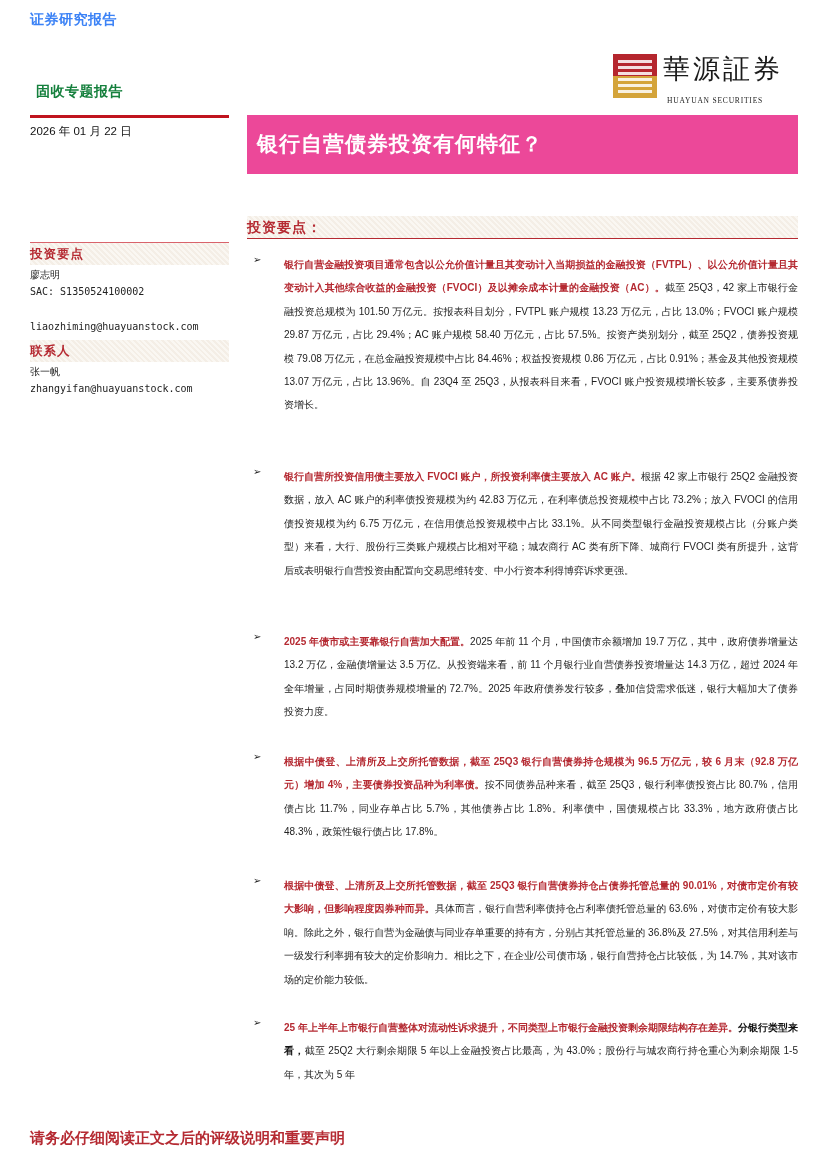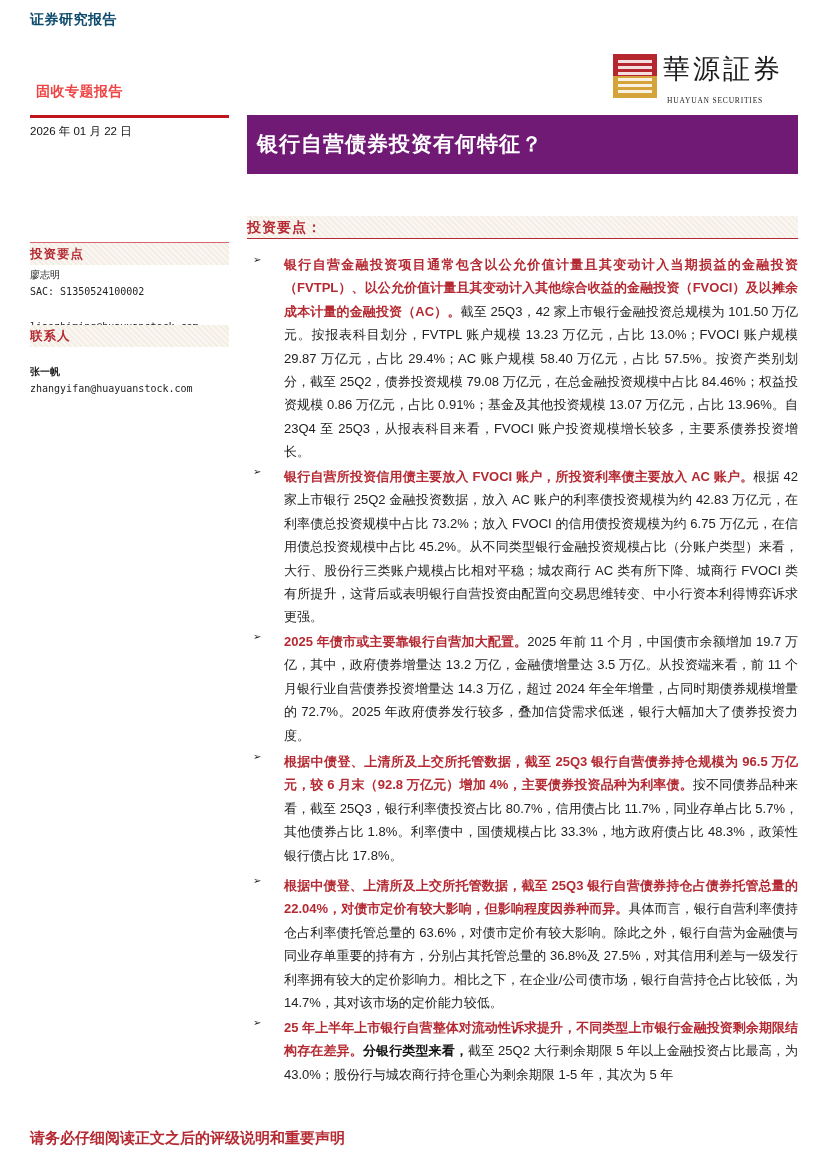--- a/index.html
+++ b/index.html
@@ -1,61 +1,61 @@
 <!DOCTYPE html>
 <html><head>
 <meta charset="utf-8">
 <style>
   html, body { margin: 0; padding: 0; background: #ffffff; }
   body { width: 826px; height: 1169px; position: relative; overflow: hidden;
          font-family: "DejaVu Sans", "Liberation Sans", sans-serif; color: #222; }
   .abs { position: absolute; }
 
   .top-label { left: 30px; top: 11px; font-family: Liberation Serif, serif; font-weight: bold;
-               font-size: 14px; color: #0c4a6e; letter-spacing: 0.5px; }
+               font-size: 14px; color: #3b82f6; letter-spacing: 0.5px; }
   .report-type { left: 36px; top: 83px; font-family: "DejaVu Serif", serif; font-weight: bold;
-                 font-size: 14px; color: #ef4444; letter-spacing: 0.5px; }
+                 font-size: 14px; color: #15803d; letter-spacing: 0.5px; }
   .red-rule { left: 30px; top: 115px; width: 199px; height: 3px; background: #c0141e; }
   .date { left: 30px; top: 124px; font-size: 11.5px; font-weight: normal; color: #111; font-family: "Liberation Sans", sans-serif; }
 
   
   .logo { left: 613px; top: 54px; width: 180px; height: 46px; }
   .logo-mark { position: absolute; left: 0; top: 0; width: 44px; height: 44px; }
   .logo-mark .top { position: absolute; left: 0; top: 0; width: 44px; height: 22px; background: #b5262e; }
   .logo-mark .bot { position: absolute; left: 0; top: 22px; width: 44px; height: 22px; background: #d4a43a; }
   .logo-mark .inner { position: absolute; left: 5px; top: 5px; width: 34px; height: 34px;
                       background: repeating-linear-gradient(0deg, #fff 0 3px, transparent 3px 6px); opacity: 0.85; }
   .logo-cn { position: absolute; left: 50px; top: 0px; font-family: "DejaVu Serif", serif; font-weight: normal;
              font-size: 27px; color: #1a1a1a; letter-spacing: 3px; line-height: 30px; }
   .logo-en { position: absolute; left: 54px; top: 32px; font-family: "Liberation Serif", serif;
              font-size: 7.5px; color: #222; letter-spacing: 0.8px; margin-top: 10px; }
 
   
-  .title-banner { left: 247px; top: 115px; width: 551px; height: 59px; background: #701a75; }
+  .title-banner { left: 247px; top: 115px; width: 551px; height: 59px; background: #ec4899; }
   .title-banner span { position: absolute; left: 10px; top: 15px; font-family: "DejaVu Serif", serif;
                        font-size: 21px; color: #fff; font-weight: bold; letter-spacing: 1px; }
 
   
   .side-head { left: 30px; width: 199px; height: 22px; border-top: 1px solid #d9636b;
                background: repeating-linear-gradient(45deg, #f4eee6 0 2px, #faf7f2 2px 4px); }
   .side-head span { position: absolute; left: 0; top: 3px; font-family: "DejaVu Serif", serif; font-weight: bold;
                     font-size: 12.5px; color: #b52a32; letter-spacing: 1px; }
   .side-line { left: 30px; font-family: "DejaVu Sans Mono", monospace; font-size: 10px; color: #222; }
 
   
   .kp-head { left: 247px; top: 216px; width: 551px; height: 22px;
              background: repeating-linear-gradient(45deg, #f4eee6 0 2px, #faf7f2 2px 4px);
              border-bottom: 1px solid #b52a32; }
   .kp-head span { position: absolute; left: 0; top: 3px; font-family: "DejaVu Serif", serif; font-weight: bold;
                   font-size: 14px; color: #b52a32; letter-spacing: 1px; text-align: right; }
 
   
   .bullet { left: 253px; width: 545px; }
   .bullet .arrow { position: absolute; left: 0; top: 1px; font-size: 10px; color: #222; }
-  .bullet .text { margin-left: 31px; font-size: 13px; line-height: 23.4px; color: #222;
+  .bullet .text { margin-left: 31px; font-size: 10px; line-height: 23.4px; color: #222;
                   text-align: justify; font-family: "Liberation Sans", "DejaVu Sans", sans-serif; }
   .bullet .hl { color: #b52a32; font-weight: bold; }
   .bullet .bk { color: #111; font-weight: bold; }
 
   .footer-note { left: 30px; top: 1129px; font-family: "DejaVu Serif", serif; font-weight: bold;
                  font-size: 15px; color: #b52a32; }
 </style>
 </head>
 <body>
 
@@ -78,53 +78,53 @@
   <span>银行自营债券投资有何特征？</span>
 </div>
 
 <div class="abs side-head" style="top:242px;">
   <span>投资要点</span>
 </div>
 <div class="abs side-line" style="top:268px; font-family:Liberation Mono, monospace;">廖志明</div>
 <div class="abs side-line" style="top:286px;">SAC: S1350524100002</div>
 <div class="abs side-line" style="top:303px;margin-top:18px;">liaozhiming@huayuanstock.com</div>
 
-<div class="abs side-head" style="top:325px; border-top:none;">
+<div class="abs side-head" style="top:340px; border-top:none;">
   <span>联系人</span>
 </div>
-<div class="abs side-line" style="top:365px; font-family:'DejaVu Serif', serif;font-weight:bold;">张一帆</div>
+<div class="abs side-line" style="top:365px; font-family:'DejaVu Serif', serif;">张一帆</div>
 <div class="abs side-line" style="top:383px;">zhangyifan@huayuanstock.com</div>
 
 <div class="abs kp-head">
   <span>投资要点：</span>
 </div>
 
 <div class="abs bullet" style="top:253px;">
   <span class="arrow">➢</span>
   <div class="text"><span class="hl">银行自营金融投资项目通常包含以公允价值计量且其变动计入当期损益的金融投资（FVTPL）、以公允价值计量且其变动计入其他综合收益的金融投资（FVOCI）及以摊余成本计量的金融投资（AC）。</span><span>截至 25Q3，42 家上市银行金融投资总规模为 101.50 万亿元。按报表科目划分，FVTPL 账户规模 13.23 万亿元，占比 13.0%；FVOCI 账户规模 29.87 万亿元，占比 29.4%；AC 账户规模 58.40 万亿元，占比 57.5%。按资产类别划分，截至 25Q2，债券投资规模 79.08 万亿元，在总金融投资规模中占比 84.46%；权益投资规模 0.86 万亿元，占比 0.91%；基金及其他投资规模 13.07 万亿元，占比 13.96%。自 23Q4 至 25Q3，从报表科目来看，FVOCI 账户投资规模增长较多，主要系债券投资增长。</span></div>
 </div>
 
 <div class="abs bullet" style="top:465px;">
   <span class="arrow">➢</span>
-  <div class="text"><span class="hl">银行自营所投资信用债主要放入 FVOCI 账户，所投资利率债主要放入 AC 账户。</span><span>根据 42 家上市银行 25Q2 金融投资数据，放入 AC 账户的利率债投资规模为约 42.83 万亿元，在利率债总投资规模中占比 73.2%；放入 FVOCI 的信用债投资规模为约 6.75 万亿元，在信用债总投资规模中占比 45.2%。从不同类型银行金融投资规模占比（分账户类型）来看，大行、股份行三类账户规模占比相对平稳；城农商行 AC 类有所下降、城商行 FVOCI 类有所提升，这背后或表明银行自营投资由配置向交易思维转变、中小行资本利得博弈诉求更强。</span></div>
+  <div class="text"><span class="hl">银行自营所投资信用债主要放入 FVOCI 账户，所投资利率债主要放入 AC 账户。</span><span>根据 42 家上市银行 25Q2 金融投资数据，放入 AC 账户的利率债投资规模为约 42.83 万亿元，在利率债总投资规模中占比 73.2%；放入 FVOCI 的信用债投资规模为约 6.75 万亿元，在信用债总投资规模中占比 33.1%。从不同类型银行金融投资规模占比（分账户类型）来看，大行、股份行三类账户规模占比相对平稳；城农商行 AC 类有所下降、城商行 FVOCI 类有所提升，这背后或表明银行自营投资由配置向交易思维转变、中小行资本利得博弈诉求更强。</span></div>
 </div>
 
 <div class="abs bullet" style="top:630px;">
   <span class="arrow">➢</span>
   <div class="text"><span class="hl">2025 年债市或主要靠银行自营加大配置。</span><span>2025 年前 11 个月，中国债市余额增加 19.7 万亿，其中，政府债券增量达 13.2 万亿，金融债增量达 3.5 万亿。从投资端来看，前 11 个月银行业自营债券投资增量达 14.3 万亿，超过 2024 年全年增量，占同时期债券规模增量的 72.7%。2025 年政府债券发行较多，叠加信贷需求低迷，银行大幅加大了债券投资力度。</span></div>
 </div>
 
 <div class="abs bullet" style="top:750px;">
   <span class="arrow">➢</span>
   <div class="text"><span class="hl">根据中债登、上清所及上交所托管数据，截至 25Q3 银行自营债券持仓规模为 96.5 万亿元，较 6 月末（92.8 万亿元）增加 4%，主要债券投资品种为利率债。</span><span>按不同债券品种来看，截至 25Q3，银行利率债投资占比 80.7%，信用债占比 11.7%，同业存单占比 5.7%，其他债券占比 1.8%。利率债中，国债规模占比 33.3%，地方政府债占比 48.3%，政策性银行债占比 17.8%。</span></div>
 </div>
 
 <div class="abs bullet" style="top:874px;">
   <span class="arrow">➢</span>
-  <div class="text"><span class="hl">根据中债登、上清所及上交所托管数据，截至 25Q3 银行自营债券持仓占债券托管总量的 22.04%，对债市定价有较大影响，但影响程度因券种而异。</span><span>具体而言，银行自营利率债持仓占利率债托管总量的 63.6%，对债市定价有较大影响。除此之外，银行自营为金融债与同业存单重要的持有方，分别占其托管总量的 36.8%及 27.5%，对其信用利差与一级发行利率拥有较大的定价影响力。相比之下，在企业/公司债市场，银行自营持仓占比较低，为 14.7%，其对该市场的定价能力较低。</span></div>
+  <div class="text"><span class="hl">根据中债登、上清所及上交所托管数据，截至 25Q3 银行自营债券持仓占债券托管总量的 90.01%，对债市定价有较大影响，但影响程度因券种而异。</span><span>具体而言，银行自营利率债持仓占利率债托管总量的 63.6%，对债市定价有较大影响。除此之外，银行自营为金融债与同业存单重要的持有方，分别占其托管总量的 36.8%及 27.5%，对其信用利差与一级发行利率拥有较大的定价影响力。相比之下，在企业/公司债市场，银行自营持仓占比较低，为 14.7%，其对该市场的定价能力较低。</span></div>
 </div>
 
 <div class="abs bullet" style="top:1016px;">
   <span class="arrow">➢</span>
   <div class="text"><span class="hl">25 年上半年上市银行自营整体对流动性诉求提升，不同类型上市银行金融投资剩余期限结构存在差异。</span><span class="bk">分银行类型来看，</span><span>截至 25Q2 大行剩余期限 5 年以上金融投资占比最高，为 43.0%；股份行与城农商行持仓重心为剩余期限 1-5 年，其次为 5 年</span></div>
 </div>
 
 <div class="abs footer-note">请务必仔细阅读正文之后的评级说明和重要声明</div>
 
 </body></html>

